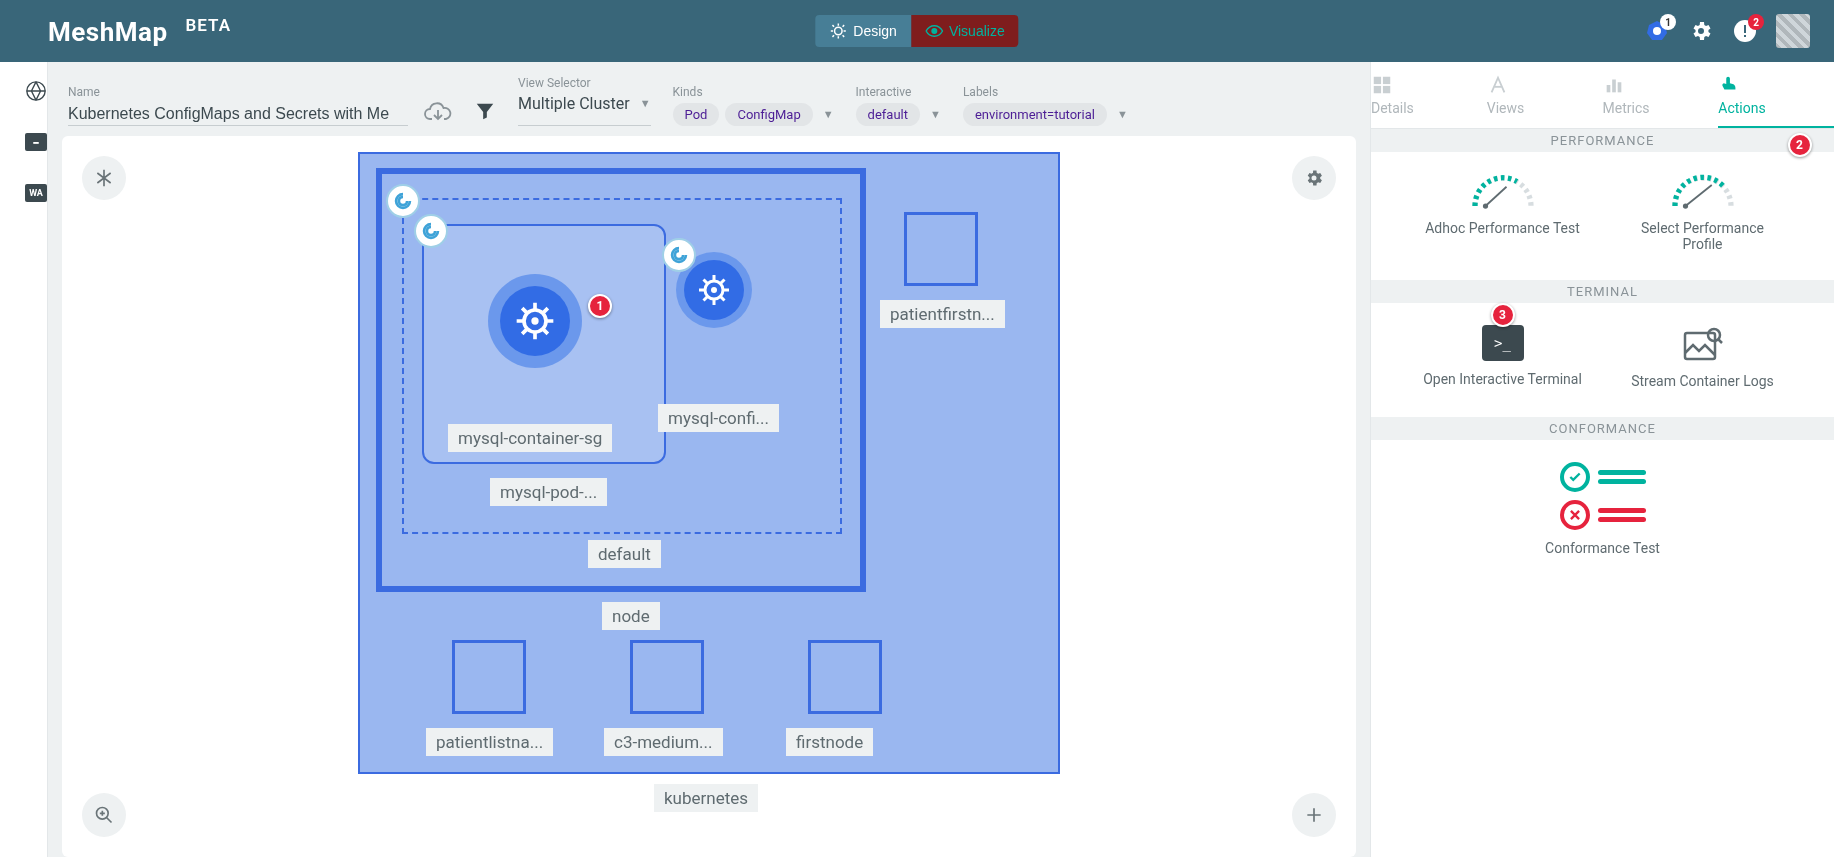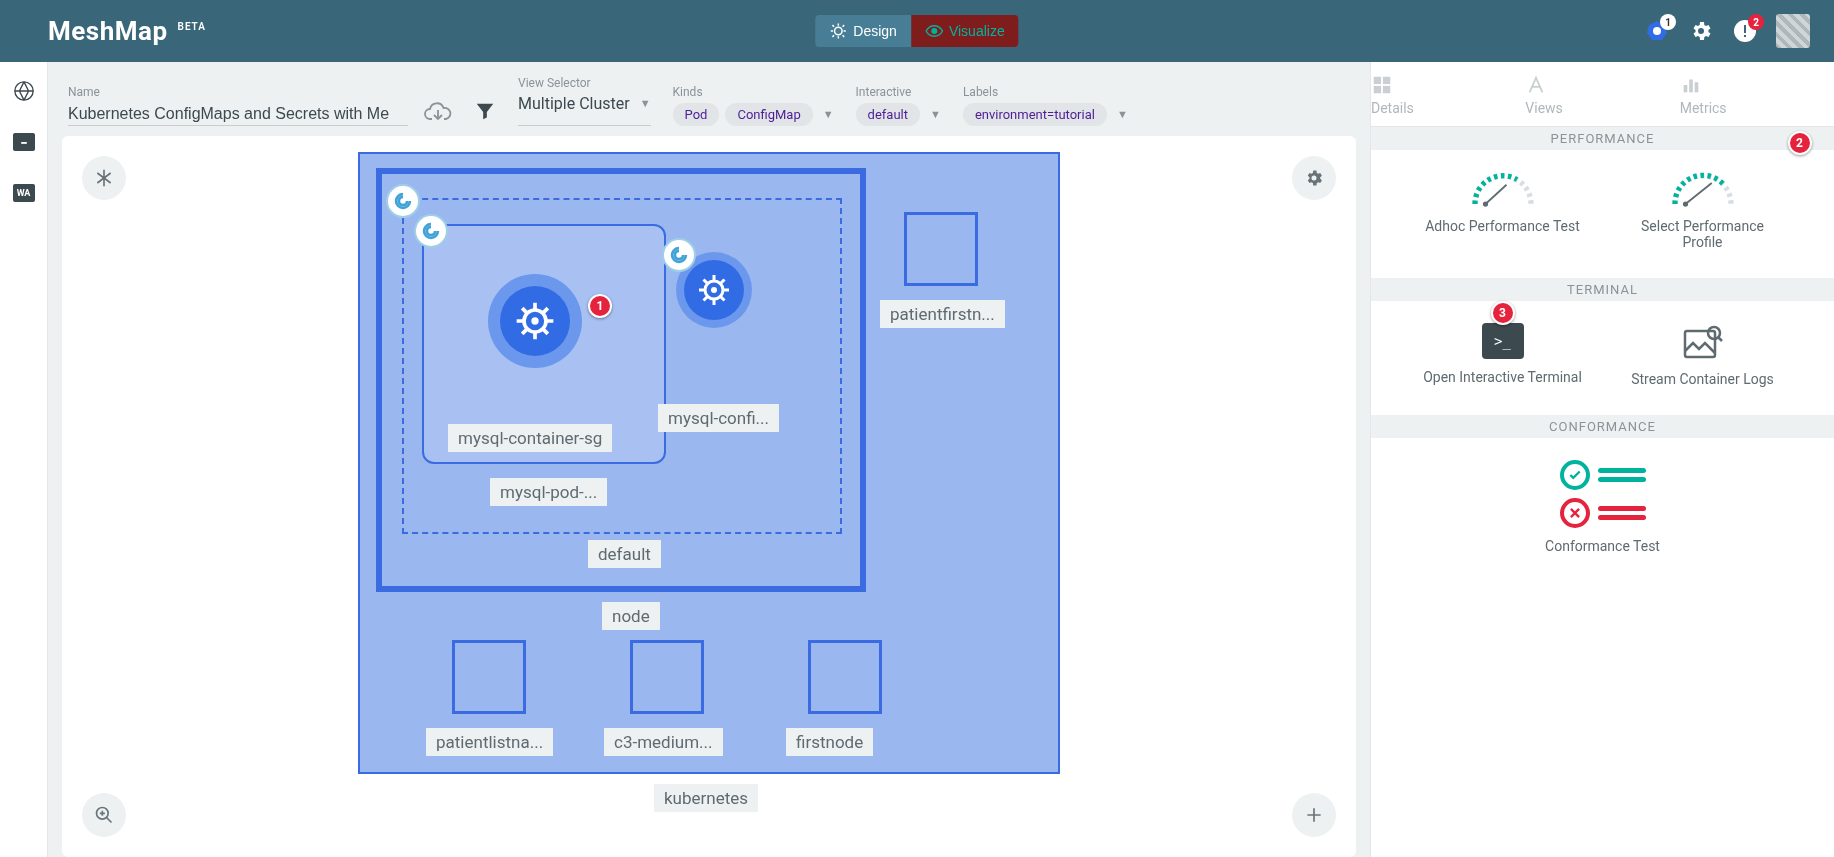--- a/index.html
+++ b/index.html
@@ -1,33 +1,33 @@
 <!DOCTYPE html>
 <html><head>
 <meta charset="utf-8">
 <style>
 * { box-sizing: border-box; margin: 0; padding: 0; }
 body { font-family: -apple-system, BlinkMacSystemFont, "Segoe UI", Roboto, Helvetica, Arial, sans-serif; background: #f5f5f5; color: #3c494f; font-size: 14px; overflow: hidden; width: 1834px; height: 857px; }
 
 
 .topbar { height: 62px; background: #396679; display: flex; align-items: center; padding: 0 24px 0 48px; position: relative; }
 .brand { color: #fff; font-weight: 700; font-size: 26px; letter-spacing: .5px; }
-.brand sup { font-size: 10px; font-weight: 600; letter-spacing: 1px; margin-left: 2px; vertical-align: super; padding-left: 8px; }
+.brand sup { font-size: 17px; font-weight: 600; letter-spacing: 1px; margin-left: 10px; vertical-align: super; padding-left: 8px; }
 .mode-toggle { position: absolute; left: 50%; transform: translateX(-50%); display: flex; }
 .mode-btn { display: flex; align-items: center; gap: 6px; padding: 7px 14px; font-size: 14px; cursor: pointer; border: none; }
 .mode-btn.design { background: #477e96; color: #fff; border-radius: 4px 0 0 4px; }
 .mode-btn.visualize { background: #7f1d1d; color: #00b39f; border-radius: 0 4px 4px 0; }
 .top-right { margin-left: auto; display: flex; align-items: center; gap: 18px; }
 .top-icon { width: 26px; height: 26px; display: flex; align-items: center; justify-content: center; color: #fff; position: relative; cursor: pointer; }
 .badge { position: absolute; top: -4px; right: -6px; min-width: 16px; height: 16px; border-radius: 8px; background: #fff; color: #333; font-size: 10px; font-weight: 700; display: flex; align-items: center; justify-content: center; }
 .badge.red { background: #e6233d; color: #fff; }
 .avatar { width: 34px; height: 34px; border-radius: 3px; background: repeating-linear-gradient(45deg, #b0b7bb, #b0b7bb 4px, #cfd6da 4px, #cfd6da 8px); }
 
 
-.left-rail { position: absolute; left: 0; top: 62px; bottom: 0; width: 48px; background: #fff; border-right: 1px solid #e3e7e9; display: flex; flex-direction: column; align-items: center; padding-top: 18px; gap: 29px; }
+.left-rail { position: absolute; left: 0; top: 62px; bottom: 0; width: 48px; background: #fff; border-right: 1px solid #e3e7e9; display: flex; flex-direction: column; align-items: flex-end; padding-top: 18px; gap: 29px; }
 .rail-icon { width: 22px; height: 22px; display: flex; align-items: center; justify-content: center; color: #3c494f; cursor: pointer; }
 .rail-box { width: 22px; height: 18px; background: #3c494f; border-radius: 2px; display: flex; align-items: center; justify-content: center; color: #fff; font-size: 9px; font-weight: 700; }
 
 
 .main { position: absolute; left: 48px; right: 0; top: 62px; bottom: 0; display: flex; }
 .canvas-col { flex: 1; background: #eef1f2; padding: 14px 14px 0 14px; display: flex; flex-direction: column; }
 .side-col { width: 464px; background: #fff; border-left: 1px solid #e3e7e9; display: flex; flex-direction: column; overflow-y: auto; }
 
 
 .filter-row { display: flex; align-items: flex-end; gap: 22px; margin-bottom: 10px; padding-left: 6px; }
@@ -317,20 +317,26 @@
           </svg>
         <span>Views</span>
       </div>
       <div class="tab">
         <svg width="22" height="22" viewBox="0 0 24 24" fill="#c9cfd2">
             <rect x="4" y="12" width="4" height="8"></rect>
             <rect x="10" y="6" width="4" height="14"></rect>
             <rect x="16" y="9" width="4" height="11"></rect>
           </svg>
         <span>Metrics</span>
+      </div>
+      <div class="tab active">
+        <svg width="22" height="22" viewBox="0 0 24 24" fill="#00b39f">
+            <path d="M9 11V5a2 2 0 0 1 4 0v5l3 1c2 .7 3 2 3 4v2H7l-2-4c-.6-1.2 0-2.6 1.3-3Z"></path>
+          </svg>
+        <span>Actions</span>
       </div>
     </div>
 
     <div class="section-head">
       <span>PERFORMANCE</span>
       <div class="red-circle" style="top:4px; right:22px">2</div>
     </div>
     <div class="section-body">
       <div class="action-card">
         <svg class="gauge" viewBox="0 0 80 40">

